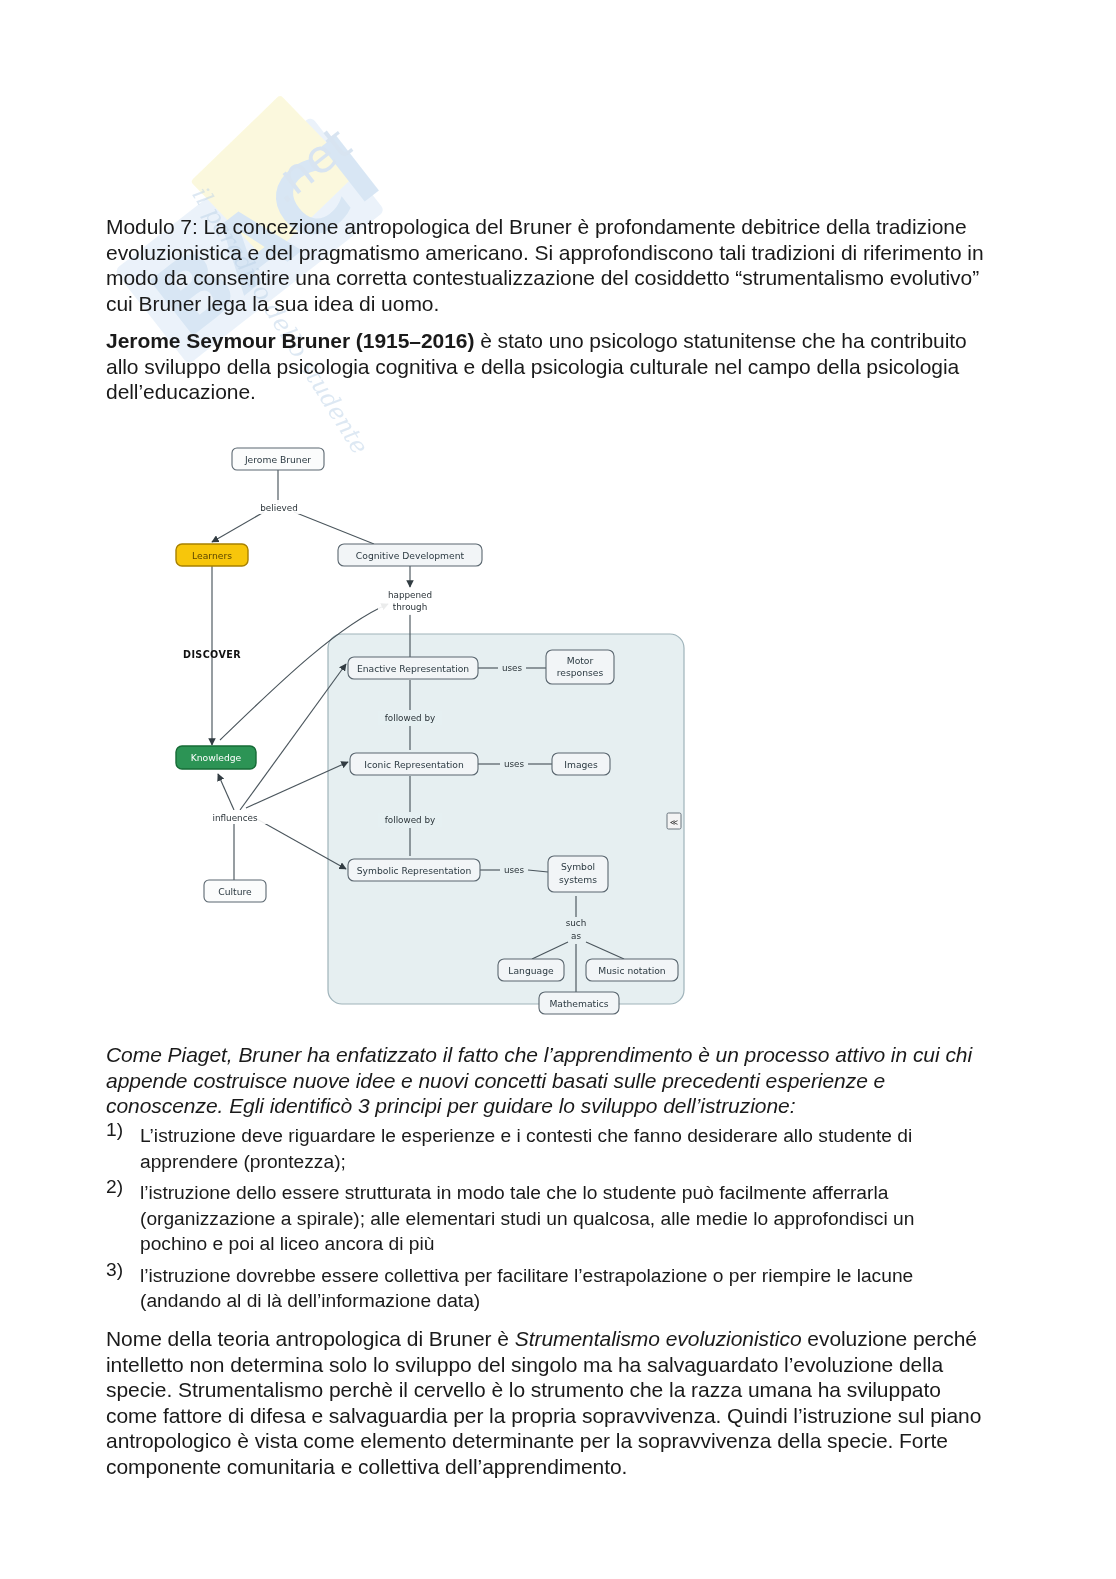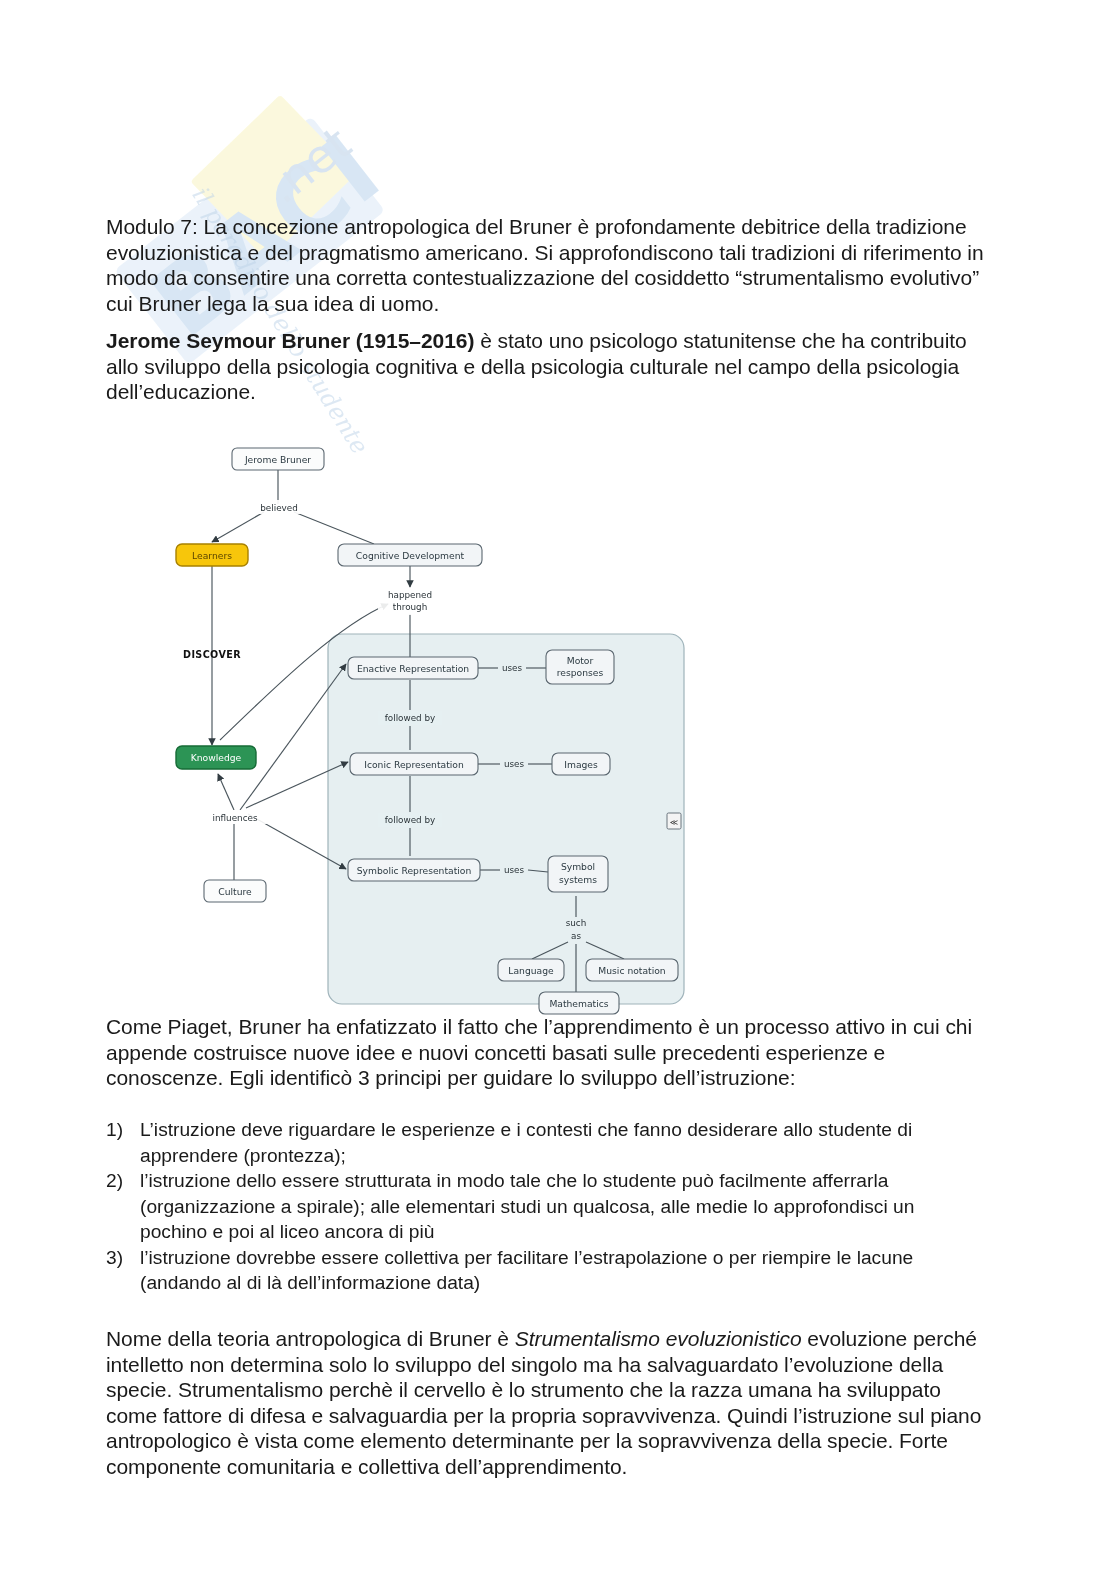--- a/index.html
+++ b/index.html
@@ -39,21 +39,21 @@
     font-size: 21px;
     line-height: 25.5px;
     color: #1a1a1a;
     letter-spacing: -0.05px;
   }
   .txt b { font-weight: bold; }
   .txt i { font-style: italic; }
 
   #para-modulo  { left: 106px; top: 214px;  width: 880px; }
   #para-bruner  { left: 106px; top: 328px;  width: 880px; }
-  #para-piaget  { left: 106px; top: 1014px; width: 880px; }
+  #para-piaget  { left: 106px; top: 1042px; width: 880px; font-style: italic; }
   #para-nome    { left: 106px; top: 1288px; width: 880px; margin-top: 38px; }
 
   
   #principi-list {
     position: absolute;
     left: 106px;
     top: 1117px;
     width: 880px;
     z-index: 3;
     font-size: 19.2px;
@@ -61,21 +61,21 @@
     color: #1a1a1a;
   }
   .principio {
     display: flex;
     align-items: flex-start;
   }
   .principio .num {
     flex: 0 0 34px;
     white-space: nowrap;
   }
-  .principio .body { flex: 1 1 auto; }
+  .principio .body { flex: 1 1 auto; margin-top: 6px; }
 
   
   #conceptmap {
     position: absolute;
     left: 160px;
     top: 432px;
     width: 560px;
     height: 590px;
     z-index: 2;
   }

